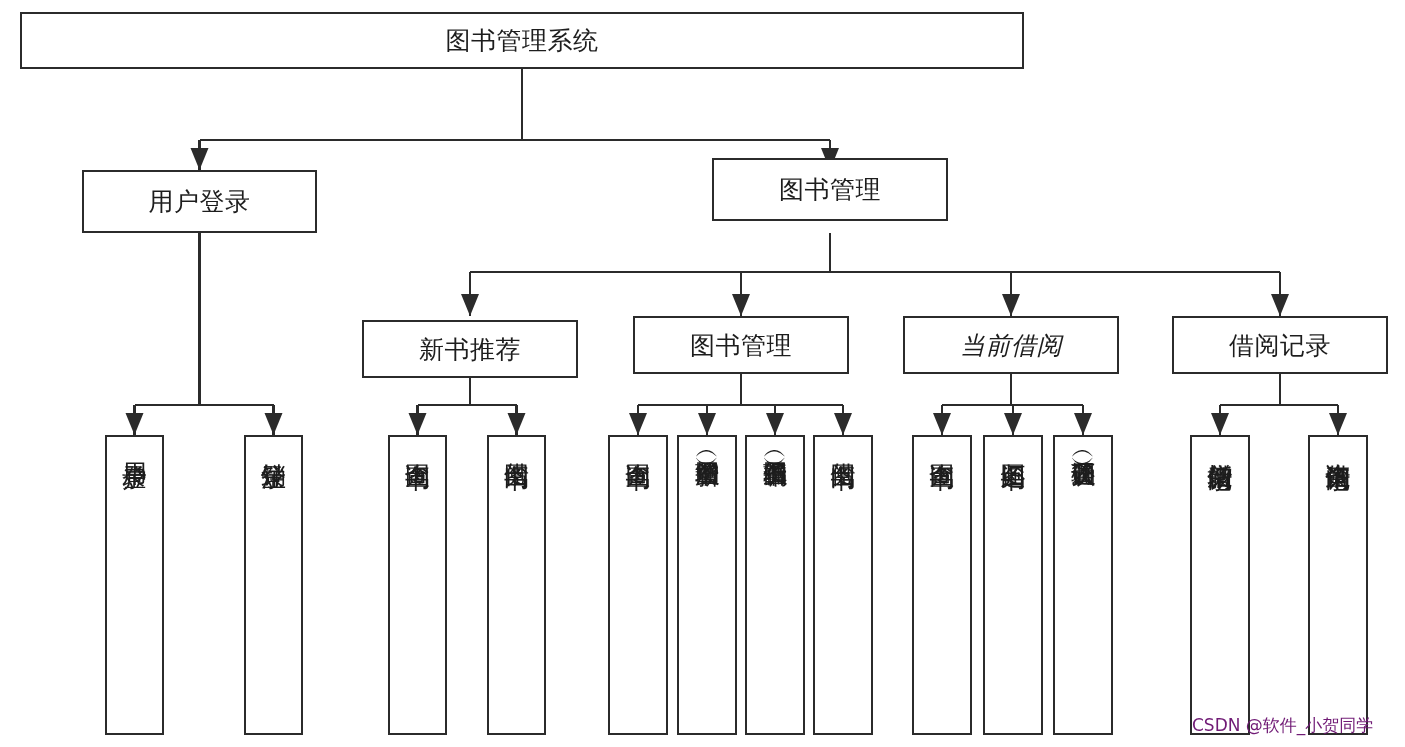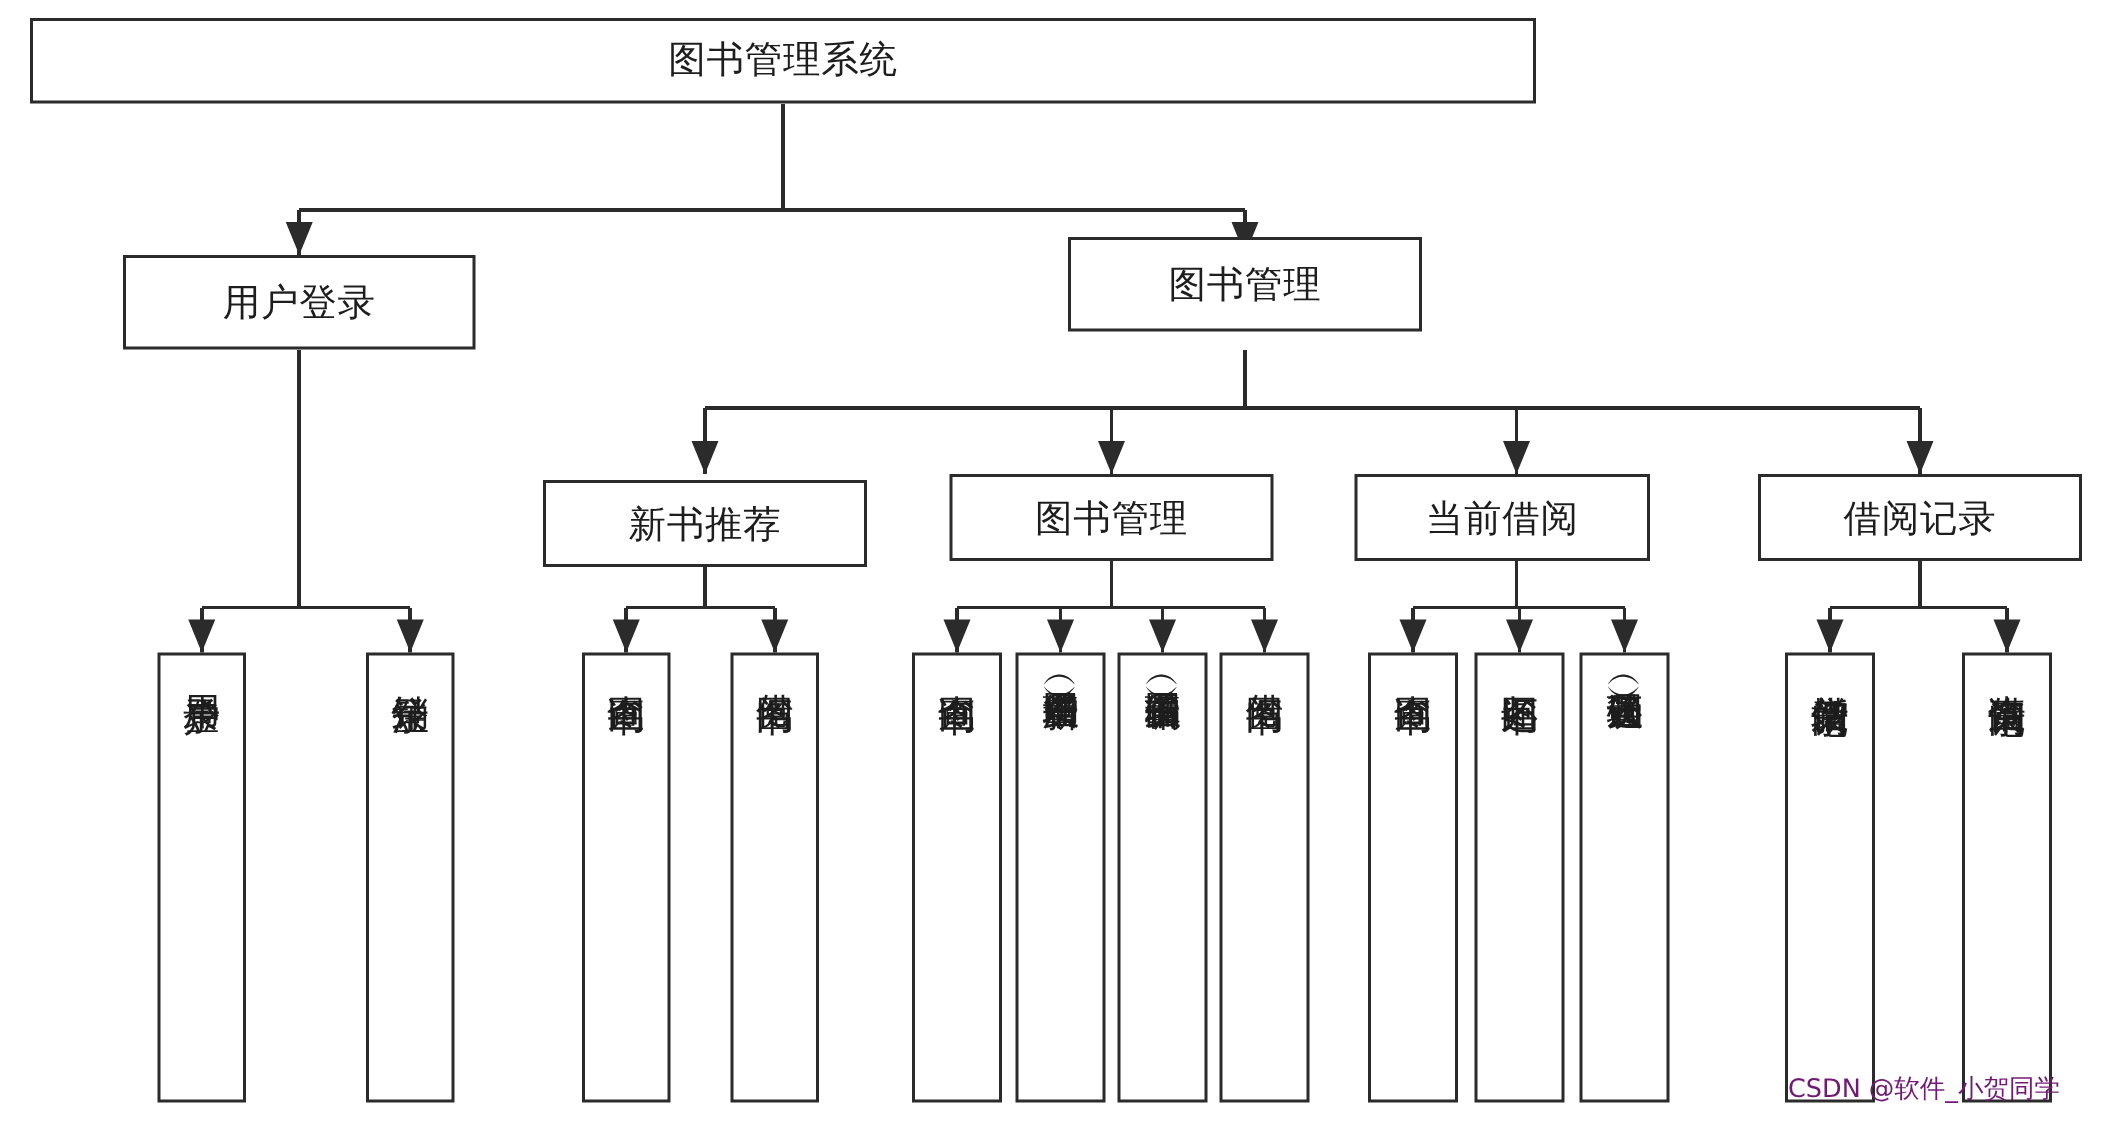--- a/index.html
+++ b/index.html
@@ -132,38 +132,38 @@
       <line x1="1083" y1="405" x2="1083" y2="435" stroke="#2b2b2b" stroke-width="2.5" shape-rendering="crispEdges"></line>
       <polygon points="1074,413 1092,413 1083,435" fill="#2b2b2b"></polygon>
       <line x1="1280" y1="374" x2="1280" y2="405" stroke="#2b2b2b" stroke-width="2.5" shape-rendering="crispEdges"></line>
       <line x1="1220" y1="405" x2="1338" y2="405" stroke="#2b2b2b" stroke-width="2.5" shape-rendering="crispEdges"></line>
       <line x1="1220" y1="405" x2="1220" y2="435" stroke="#2b2b2b" stroke-width="2.5" shape-rendering="crispEdges"></line>
       <polygon points="1211,413 1229,413 1220,435" fill="#2b2b2b"></polygon>
       <line x1="1338" y1="405" x2="1338" y2="435" stroke="#2b2b2b" stroke-width="2.5" shape-rendering="crispEdges"></line>
       <polygon points="1329,413 1347,413 1338,435" fill="#2b2b2b"></polygon>
     </svg>
 
-  <div class="node root horiz" style="left:20px; top:12px; width:1004px; height:57px;font-family:Liberation Serif, serif;">
+  <div class="node root horiz" style="left:20px; top:12px; width:1004px; height:57px;">
     <span class="node-label">图书管理系统</span>
   </div>
 
   <div class="node horiz" style="left:82px; top:170px; width:235px; height:63px;">
     <span class="node-label">用户登录</span>
   </div>
   <div class="node horiz" style="left:712px; top:158px; width:236px; height:63px;">
     <span class="node-label">图书管理</span>
   </div>
 
   <div class="node horiz" style="left:362px; top:320px; width:216px; height:58px;">
     <span class="node-label">新书推荐</span>
   </div>
   <div class="node horiz" style="left:633px; top:316px; width:216px; height:58px;">
     <span class="node-label">图书管理</span>
   </div>
-  <div class="node horiz" style="left:903px; top:316px; width:197px; height:58px;">
+  <div class="node horiz" style="left:903px; top:316px; width:216px; height:58px;font-style:italic;">
     <span class="node-label">当前借阅</span>
   </div>
   <div class="node horiz" style="left:1172px; top:316px; width:216px; height:58px;">
     <span class="node-label">借阅记录</span>
   </div>
 
   <div class="node vert" style="left:105px; top:435px; width:59px; height:300px;">
     <span class="node-label">用户登录</span>
   </div>
   <div class="node vert" style="left:244px; top:435px; width:59px; height:300px;">

